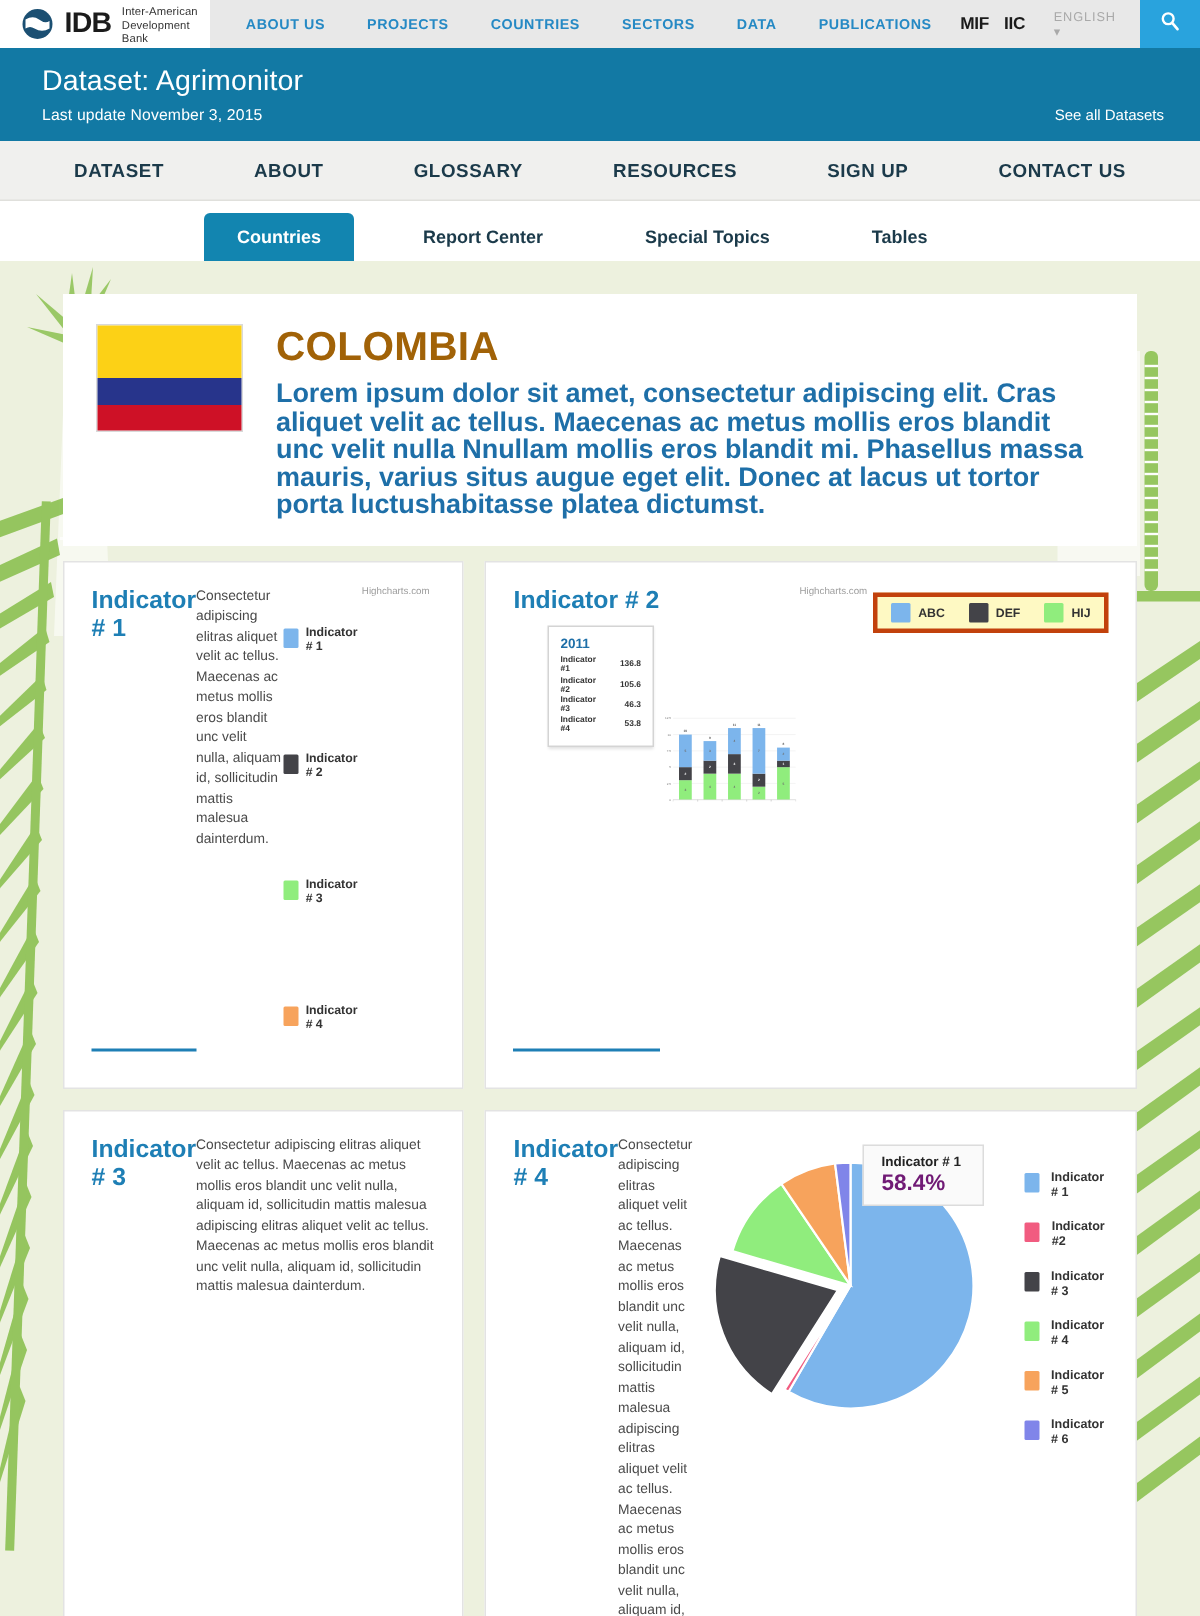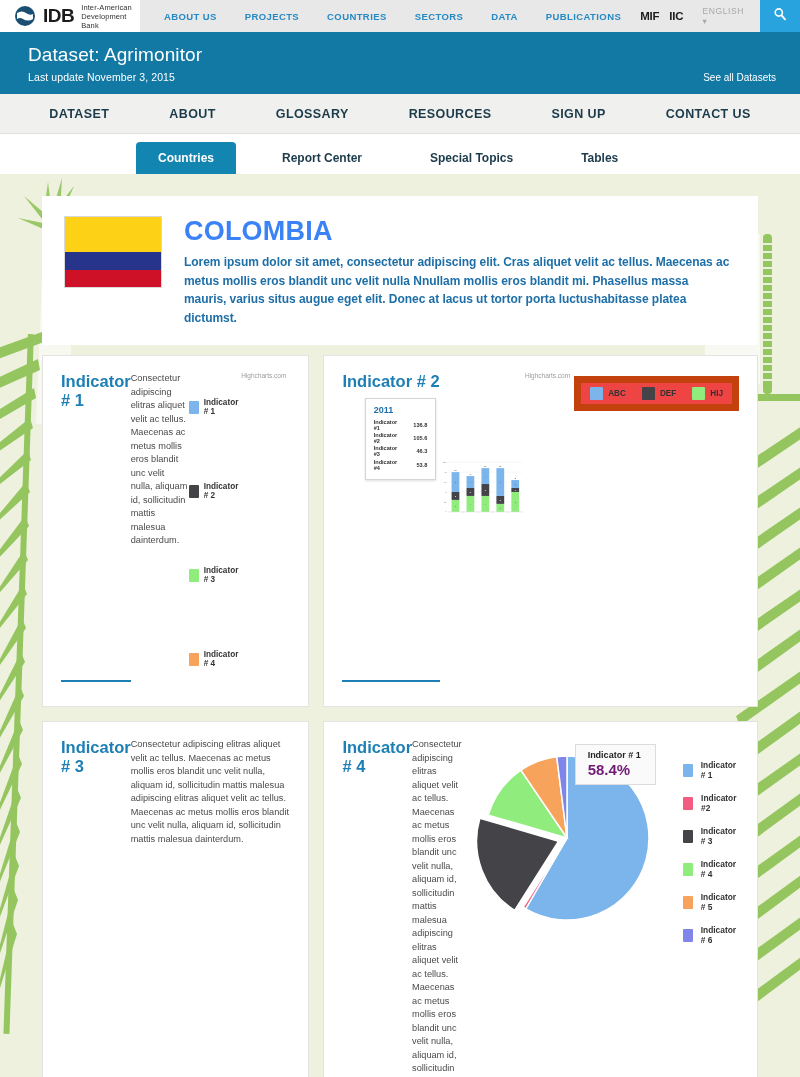--- a/index.html
+++ b/index.html
@@ -122,25 +122,25 @@
   }
   .flag {
     width: 98px; height: 72px; flex: 0 0 98px;
     border: 1px solid #d9d9d9;
     display: flex; flex-direction: column;
   }
   .flag .s1 { background: #fcd116; height: 50%; }
   .flag .s2 { background: #27348b; height: 25%; }
   .flag .s3 { background: #ce1126; height: 25%; }
   .country-name {
-    font-size: 27px; font-weight: bold; color: #3b82f6; letter-spacing: 0.2px;
+    font-size: 27px; font-weight: bold; color: #a16207; letter-spacing: 0.2px;
     margin-bottom: 6px;
   }
   .country-desc {
-    font-size: 12px; line-height: 18.5px; color: #1e6fa8; font-weight: bold;
+    font-size: 18px; line-height: 18.5px; color: #1e6fa8; font-weight: bold;
     letter-spacing: -0.05px;
   }
 
   
   .cards {
     position: relative; z-index: 2;
     display: grid; grid-template-columns: 1fr 1fr; gap: 14px;
     padding: 0 42px; margin-top: 10px;
   }
   .card {
@@ -169,21 +169,21 @@
 
   .legend-row {
     display: flex; justify-content: center; align-items: center; gap: 18px;
     margin-top: 2px; flex-wrap: wrap;
   }
   .legend-item { display: flex; align-items: center; gap: 5px; }
   .legend-swatch { width: 13px; height: 13px; border-radius: 1px; }
   .legend-text { font-size: 8.2px; font-weight: bold; color: #333; }
 
   .legend-box {
-    display: inline-flex; border: 7px solid #c2410c; background: #ef4444;
+    display: inline-flex; border: 3px solid #c2410c; background: #fef9c3;
     padding: 4px 9px; gap: 16px; align-items: center;
   }
   .credit-right {
     text-align: right; font-size: 6.5px; color: #9d9d9d; padding-right: 4px;
   }
 
   
   .tt1 {
     position: absolute; background: #ffffff; border: 1px solid #d4d4d4;
     padding: 6px 8px 7px 8px; box-shadow: 0 1px 2px rgba(0,0,0,.12);

